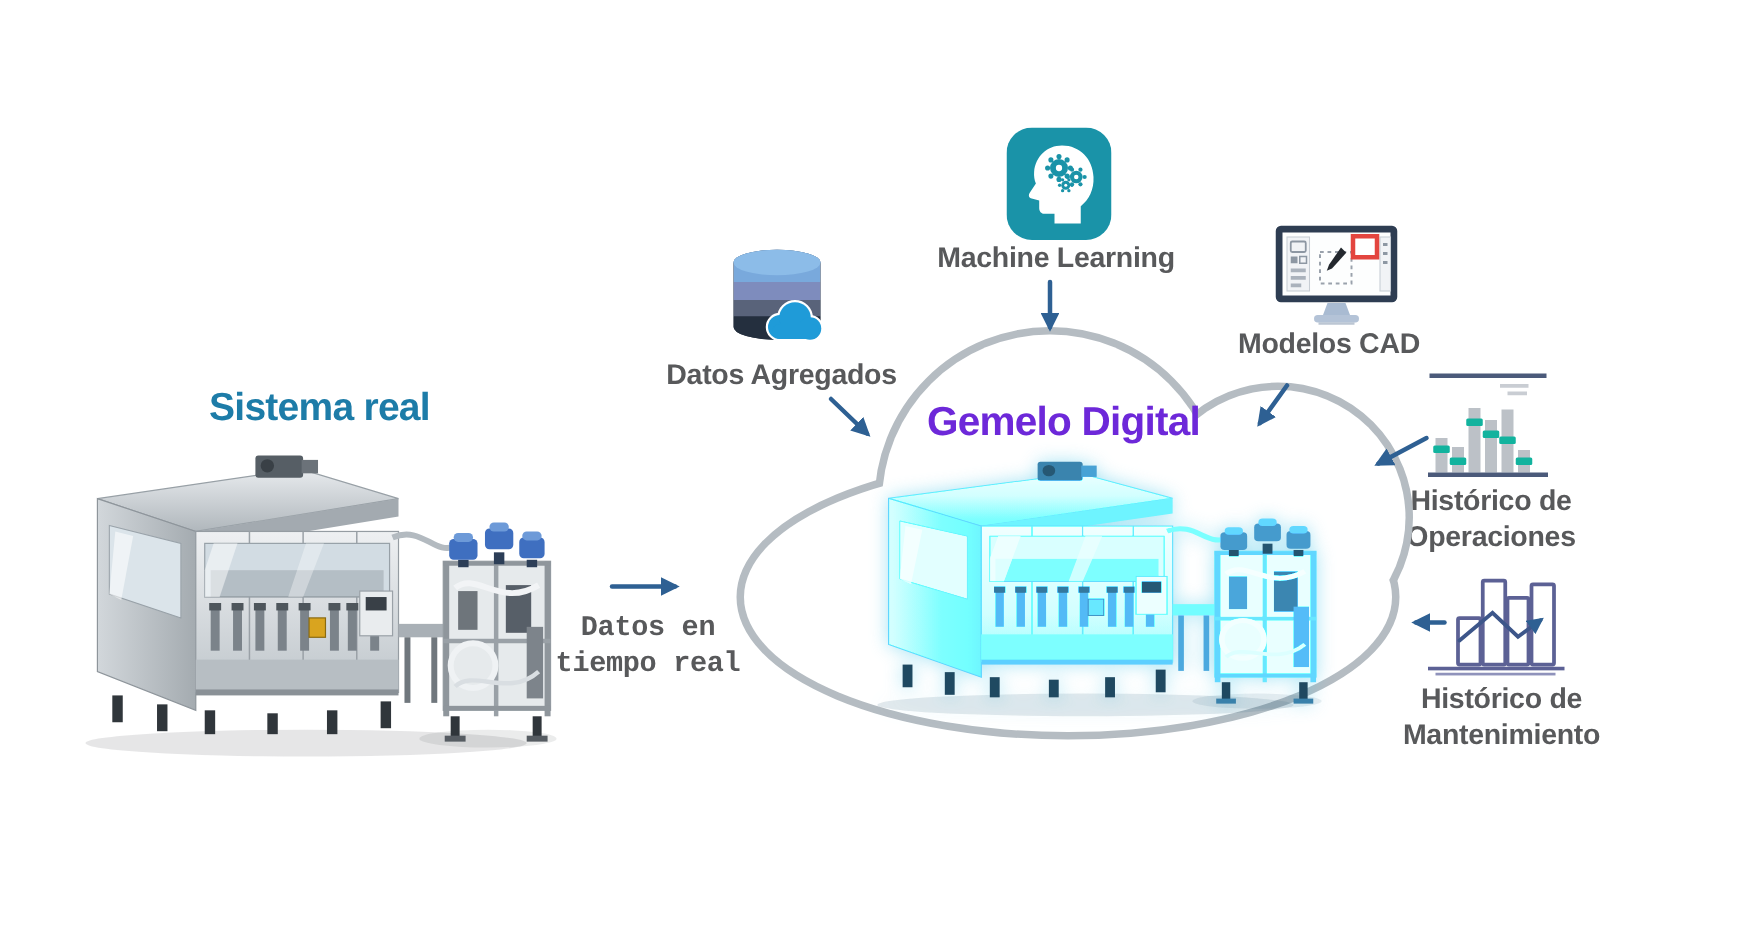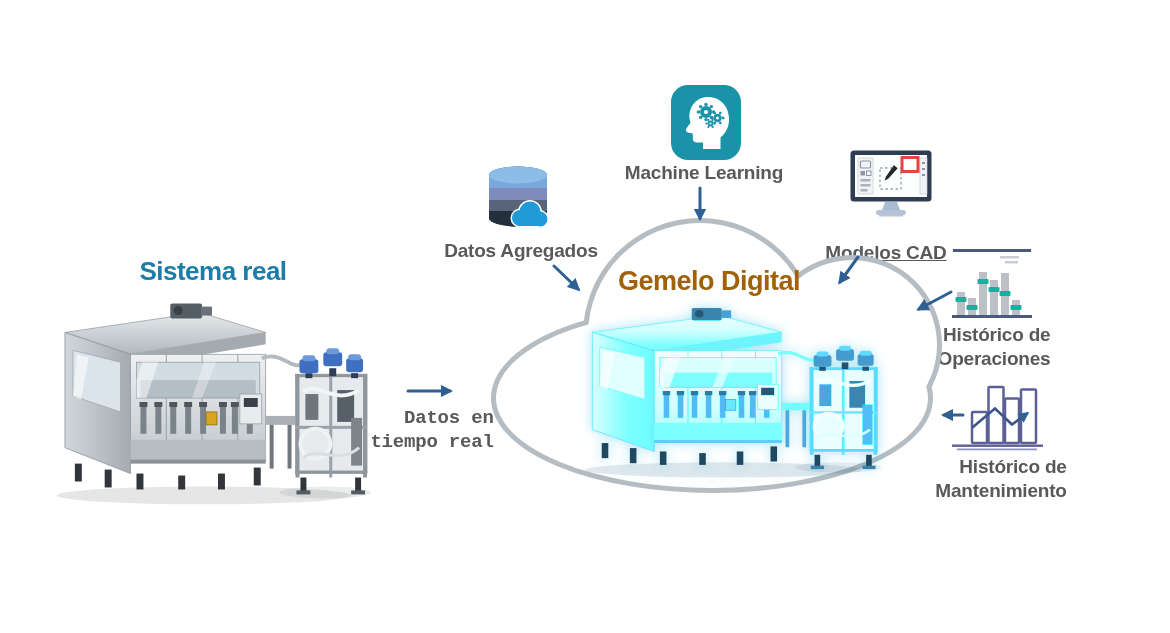--- a/index.html
+++ b/index.html
@@ -3,25 +3,25 @@
 <meta charset="utf-8">
 <style>
   html,body{margin:0;padding:0;background:#fff;}
   #canvas{
     position:relative;width:1170px;height:633px;background:#ffffff;overflow:hidden;
     font-family:"Liberation Sans", sans-serif;
   }
   .abs{position:absolute;}
   .ctr{transform:translateX(-50%);text-align:right;}
   .title{
-    font-weight:bold;color:#a16207;letter-spacing:-0.5px;white-space:nowrap;
+    font-weight:bold;color:#6d28d9;letter-spacing:-0.5px;white-space:nowrap;
   }
   .label{
     font-weight:bold;color:#58595b;font-size:19px;line-height:24px;
-    letter-spacing:-0.2px;white-space:pre-line;text-align:right;
+    letter-spacing:-0.2px;white-space:pre-line;text-align:center;
   }
   #real-title{font-size:26px;}
   #twin-title{font-size:27px;z-index:6;}
   #cloud-svg{left:0;top:0;z-index:1;}
   #twin-machine{
     left:583px;top:302px;z-index:3;
     filter:sepia(1) hue-rotate(158deg) saturate(2.6) brightness(1.06) contrast(1.04)
            drop-shadow(0 0 6px rgba(61,196,230,0.45));
   }
   #real-machine{left:55px;top:296px;z-index:2;}
@@ -248,21 +248,21 @@
     <rect x="73" y="13" width="3" height="2" fill="#8d97a3"></rect>
     <rect x="73" y="19" width="3" height="2" fill="#8d97a3"></rect>
     <rect x="73" y="25" width="3" height="2" fill="#8d97a3"></rect>
     <rect x="31" y="19" width="21" height="21" fill="none" stroke="#9aa2ac" stroke-width="1.3" stroke-dasharray="2.5 2.5"></rect>
     <path d="M45 16 L48.5 19.5 L39 30 L35.5 31.5 L37 27.5 Z" fill="#23282e"></path>
     <rect x="53" y="8.5" width="16" height="14" fill="#ffffff" stroke="#e3453f" stroke-width="3"></rect>
     <path d="M36 53 L48 53 L51 61 L33 61 Z" fill="#a9bbd2"></path>
     <rect x="27" y="61" width="30" height="5" rx="2.5" fill="#b4c3d7"></rect>
     <rect x="30" y="66" width="24" height="1.5" fill="#8fa0b6" opacity="0.6"></rect>
   </svg>
-  <div class="abs ctr label" style="left:886px;top:241px;text-decoration:underline;">Modelos CAD</div>
+  <div class="abs ctr label" style="left:886px;top:218px;">Modelos CAD</div>
 
   <svg class="abs icon" style="left:950px;top:246px;" width="84" height="74">
     <rect x="3" y="3" width="78" height="3" fill="#4b5a7a"></rect>
     <rect x="50" y="10" width="19" height="2.5" fill="#c9cdd3"></rect>
     <rect x="55" y="15" width="13" height="2.5" fill="#c9cdd3"></rect>
     <g fill="#bcc1c7">
       <rect x="7" y="46" width="8" height="23"></rect>
         <rect x="18" y="52" width="8" height="17"></rect>
       <rect x="29" y="26" width="8" height="43"></rect>
         <rect x="40" y="34" width="8" height="35"></rect>

